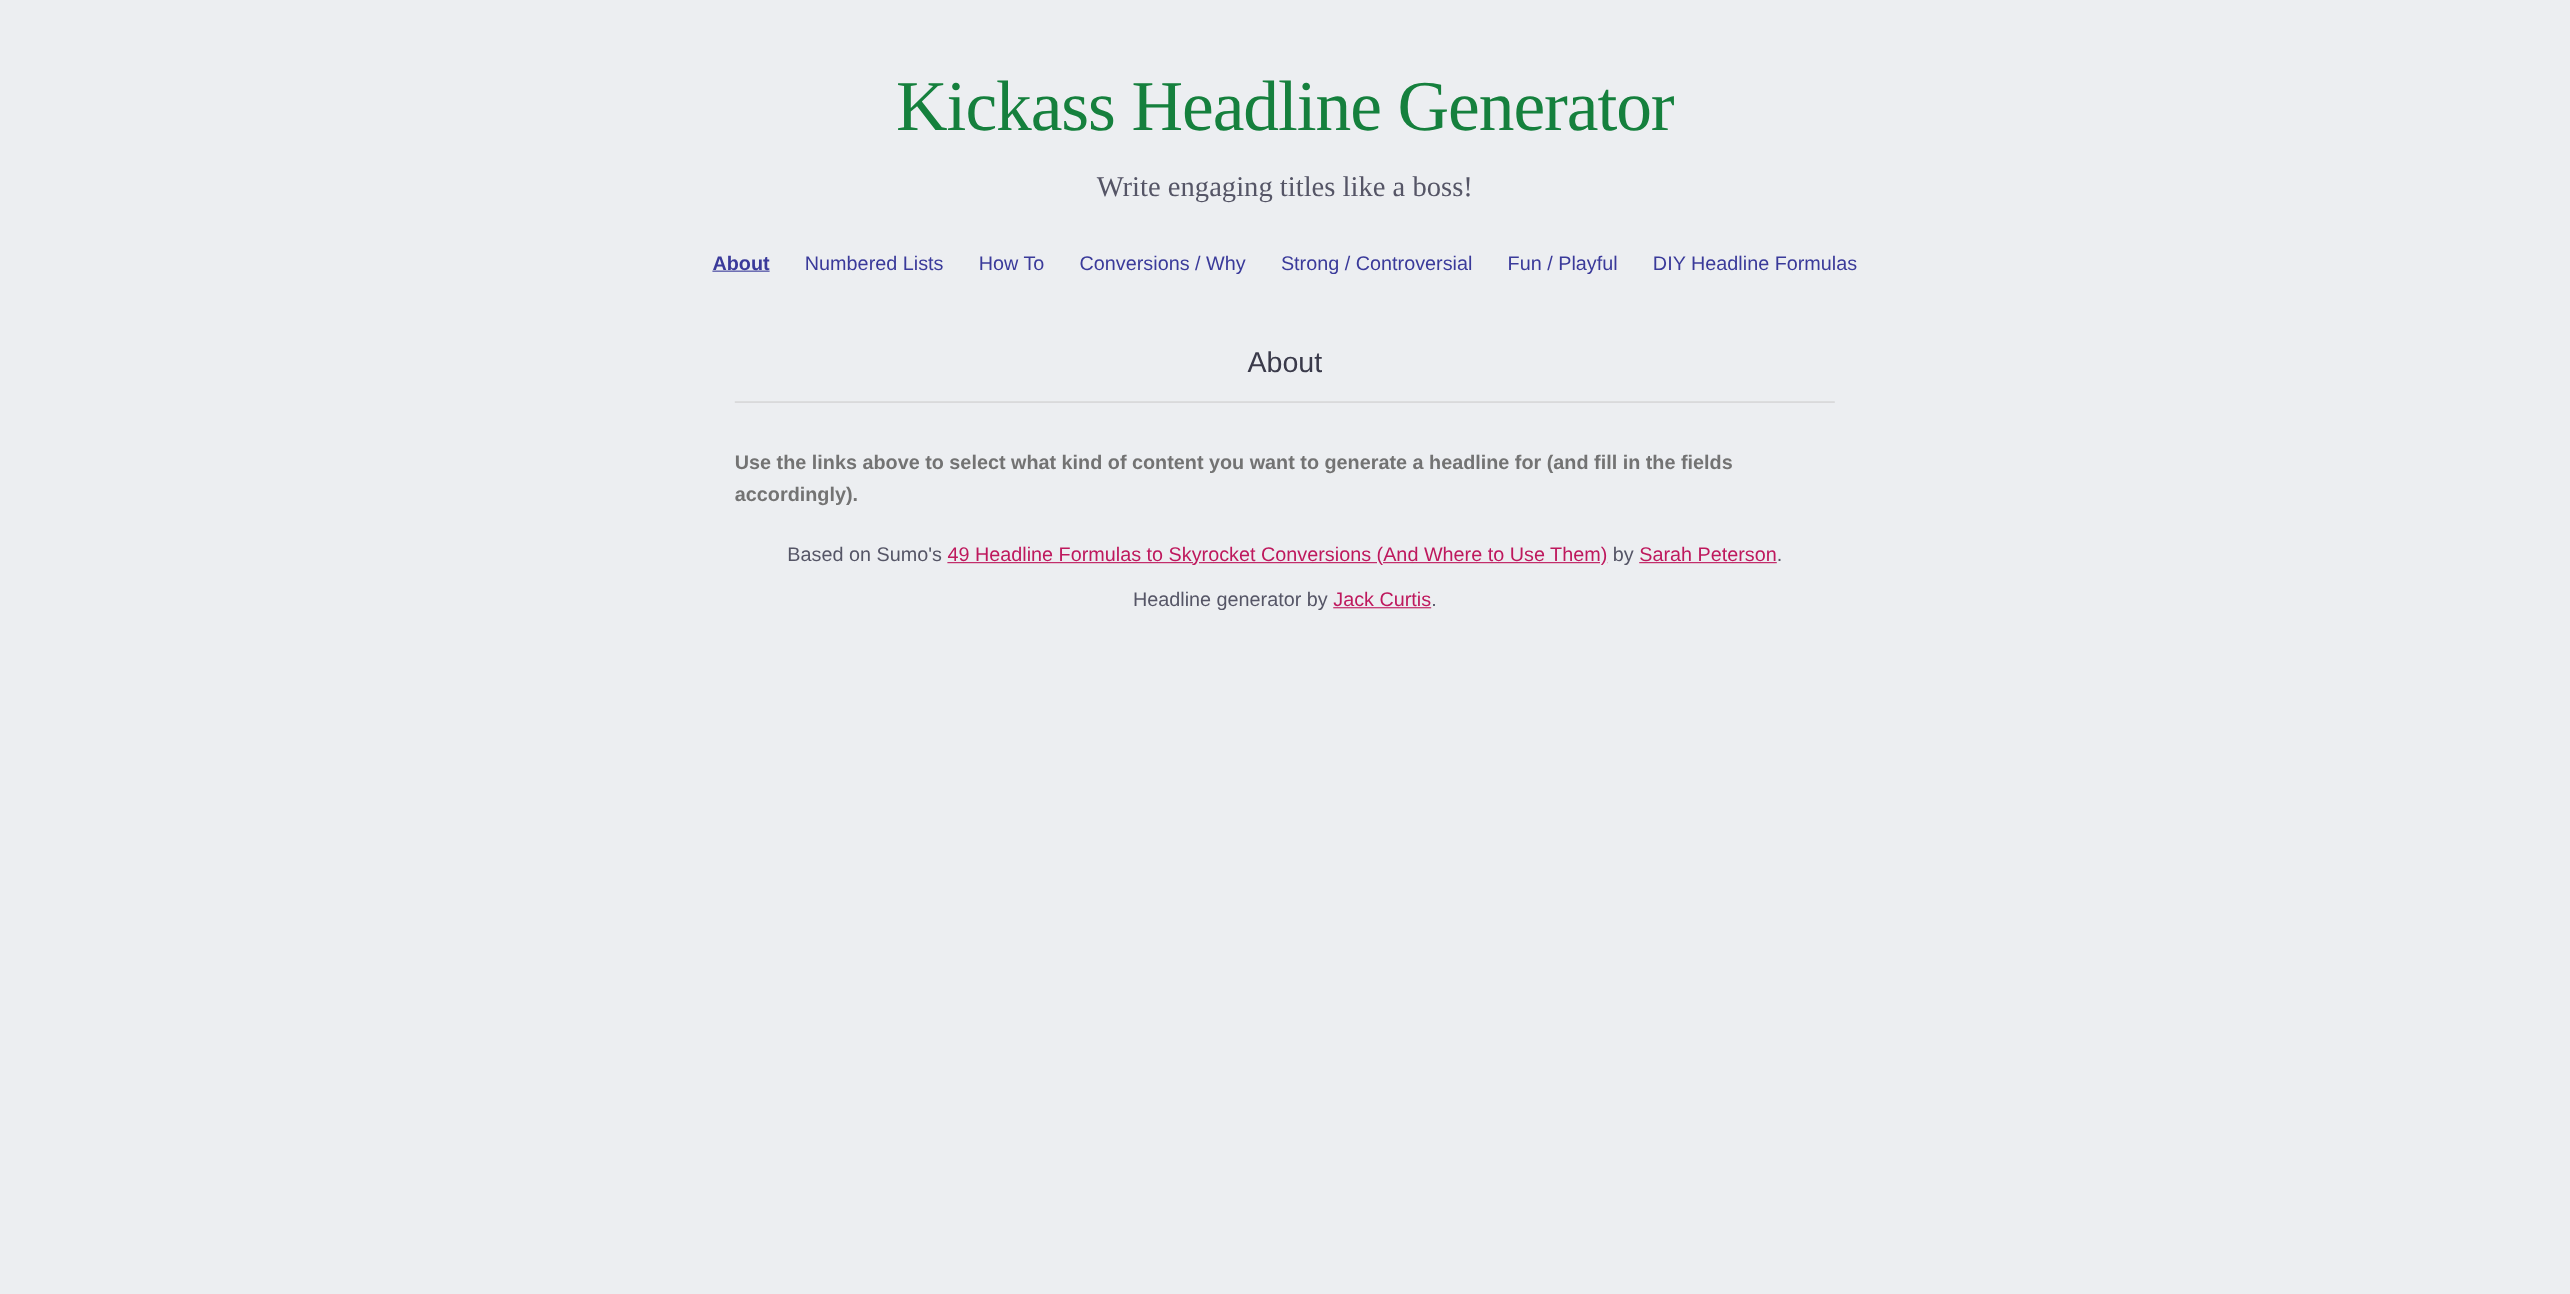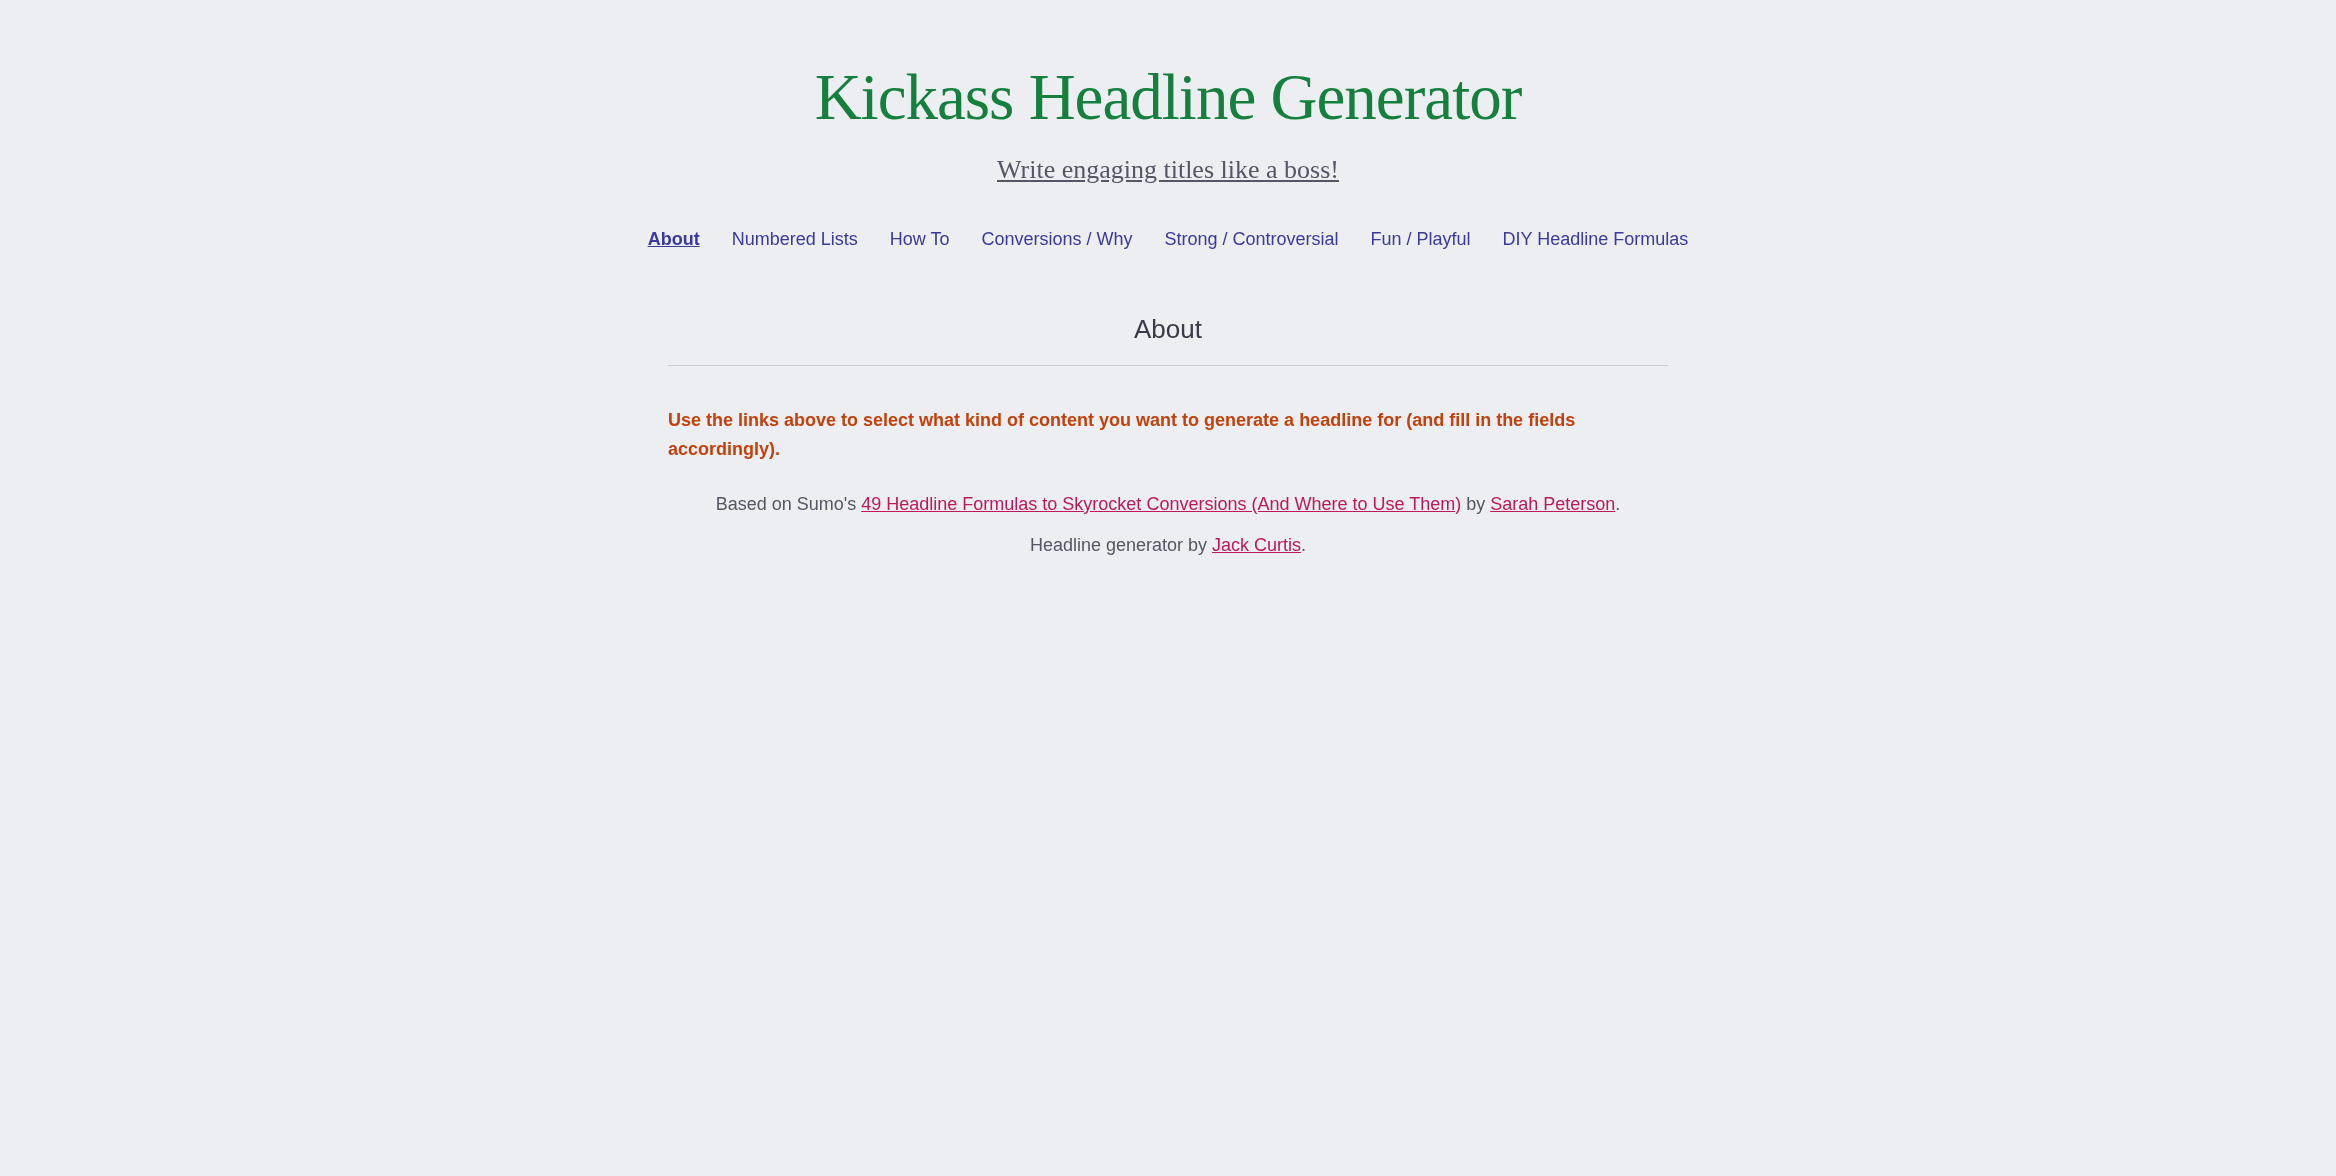--- a/index.html
+++ b/index.html
@@ -26,21 +26,20 @@
       margin-bottom: 20px;
       letter-spacing: -1px;
     }
 
     .subtitle {
       font-size: 26px;
       color: #555566;
       text-align: center;
       margin-bottom: 40px;
       font-weight: 400;
-      text-decoration: underline;
     }
 
     nav {
       display: flex;
       flex-wrap: wrap;
       justify-content: center;
       gap: 4px 0;
       margin-bottom: 60px;
     }
 
@@ -72,21 +71,21 @@
     }
 
     .divider {
       border: none;
       border-top: 1px solid #ccc;
       margin-bottom: 40px;
     }
 
     .description {
       font-size: 18px;
-      color: #c2410c;
+      color: #737373;
       font-weight: bold;
       font-family: Arial, Helvetica, sans-serif;
       margin-bottom: 30px;
       line-height: 1.6;
       text-align: left;
     }
 
     .based-on {
       font-size: 18px;
       color: #555566;

